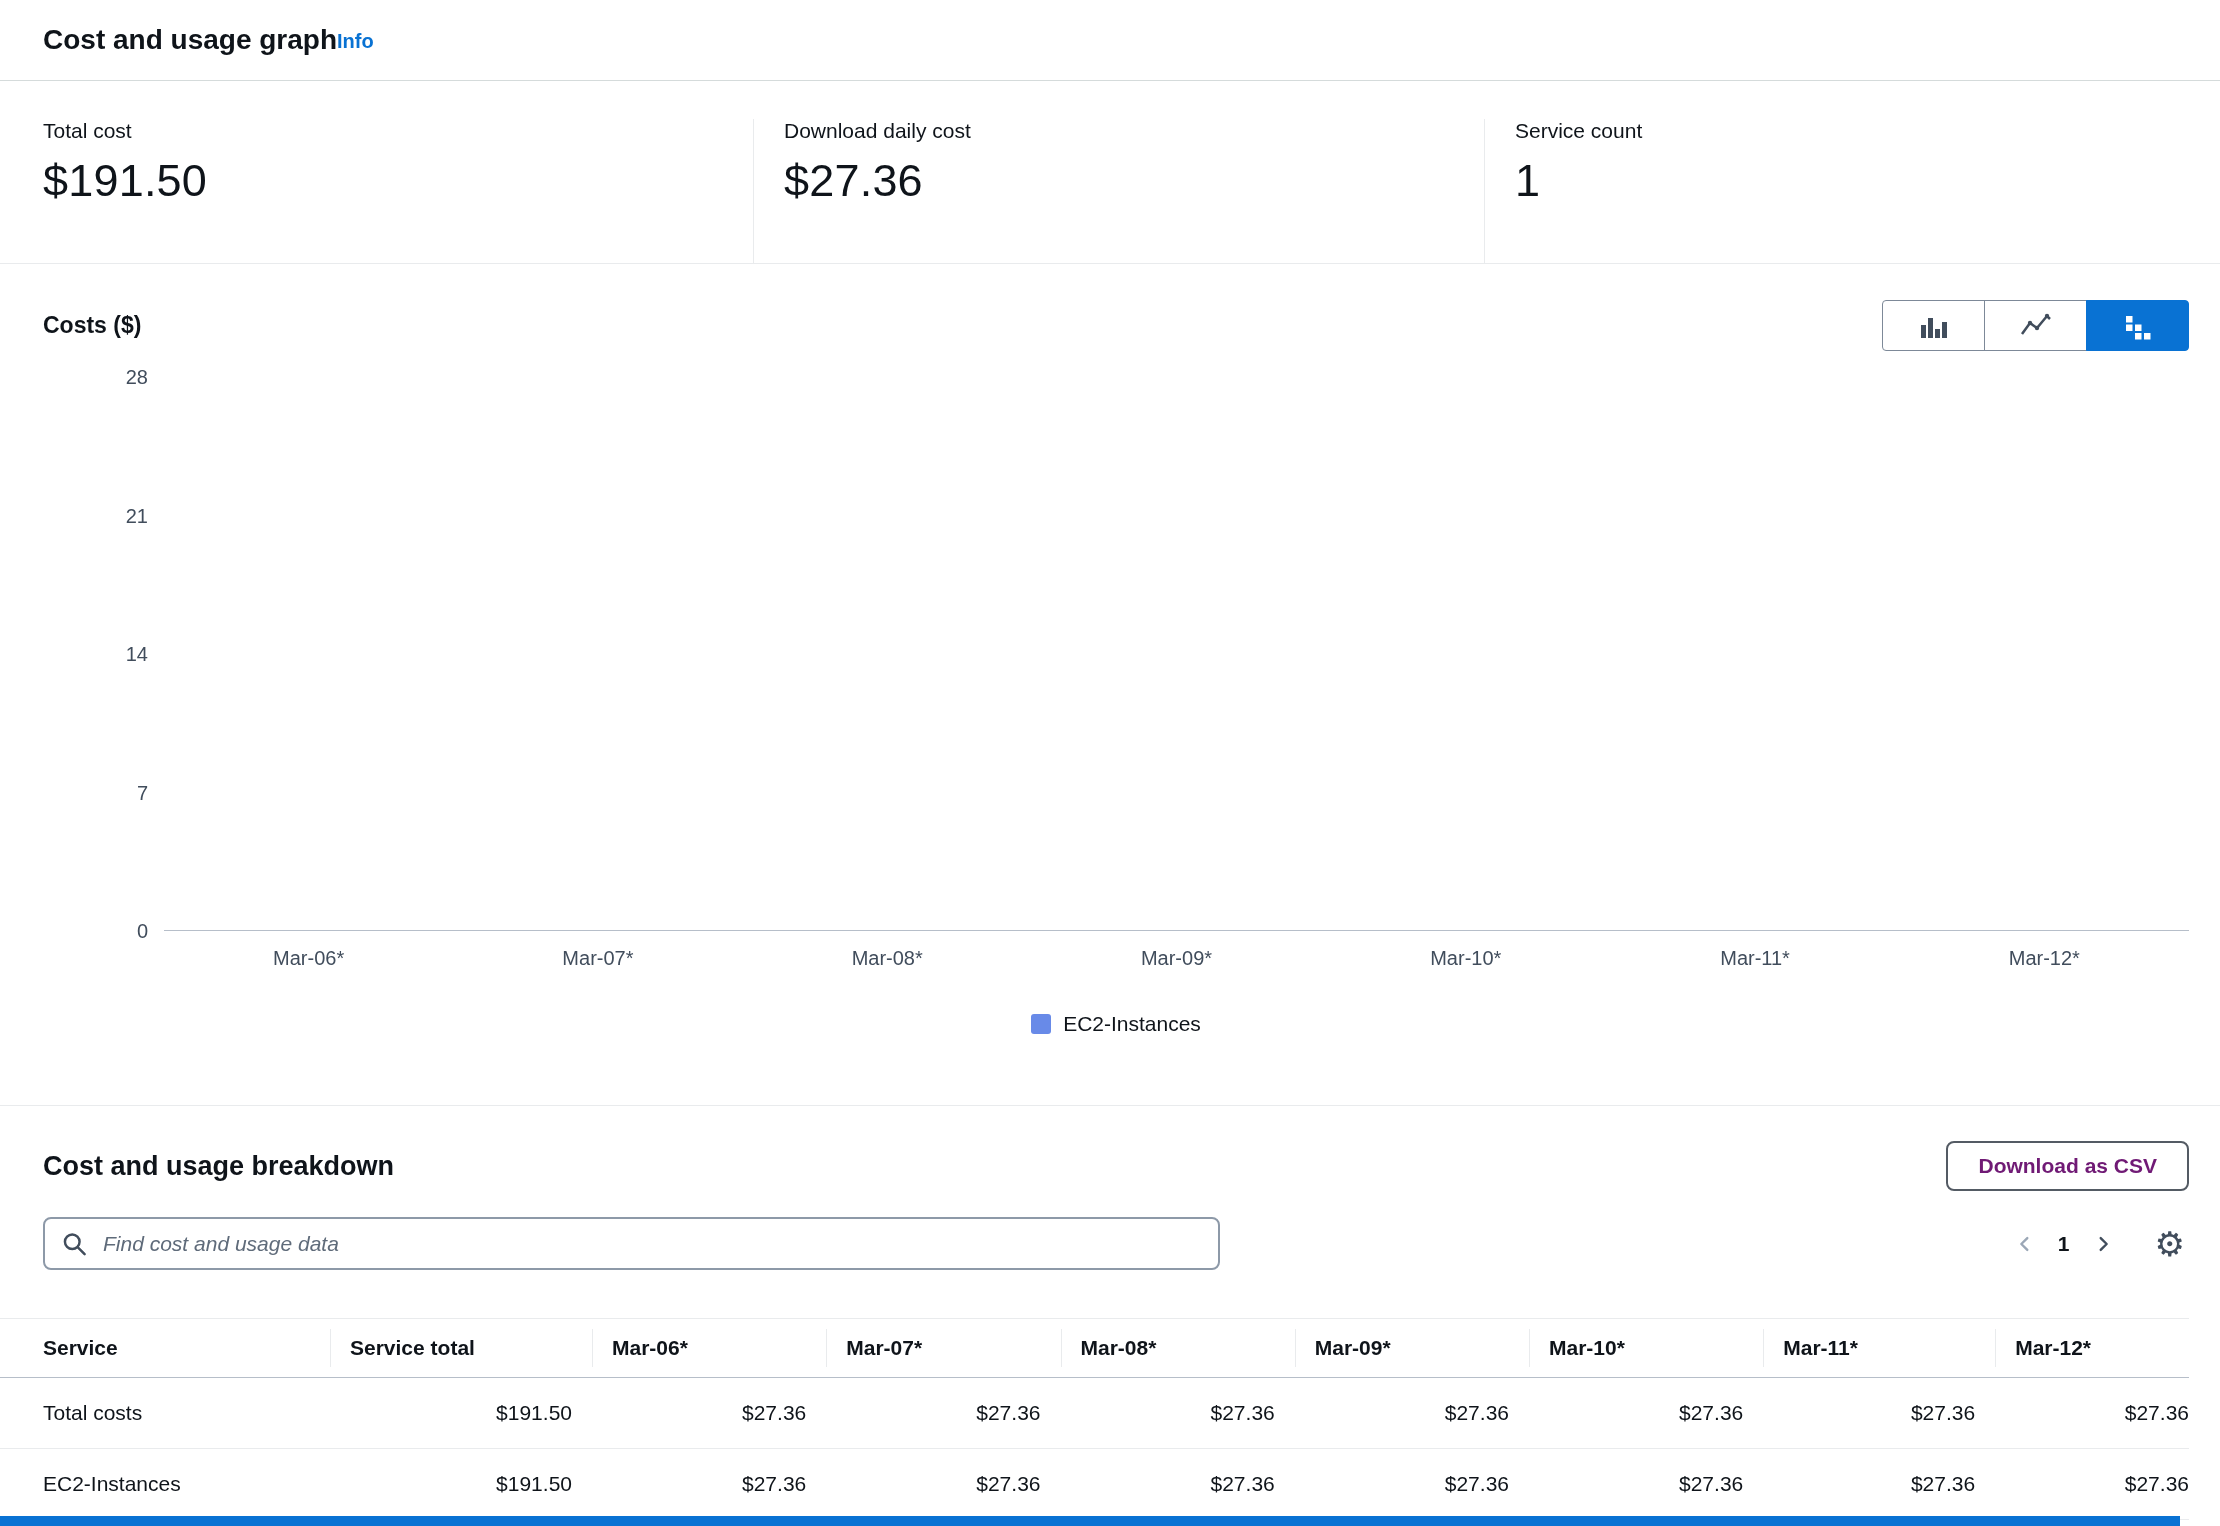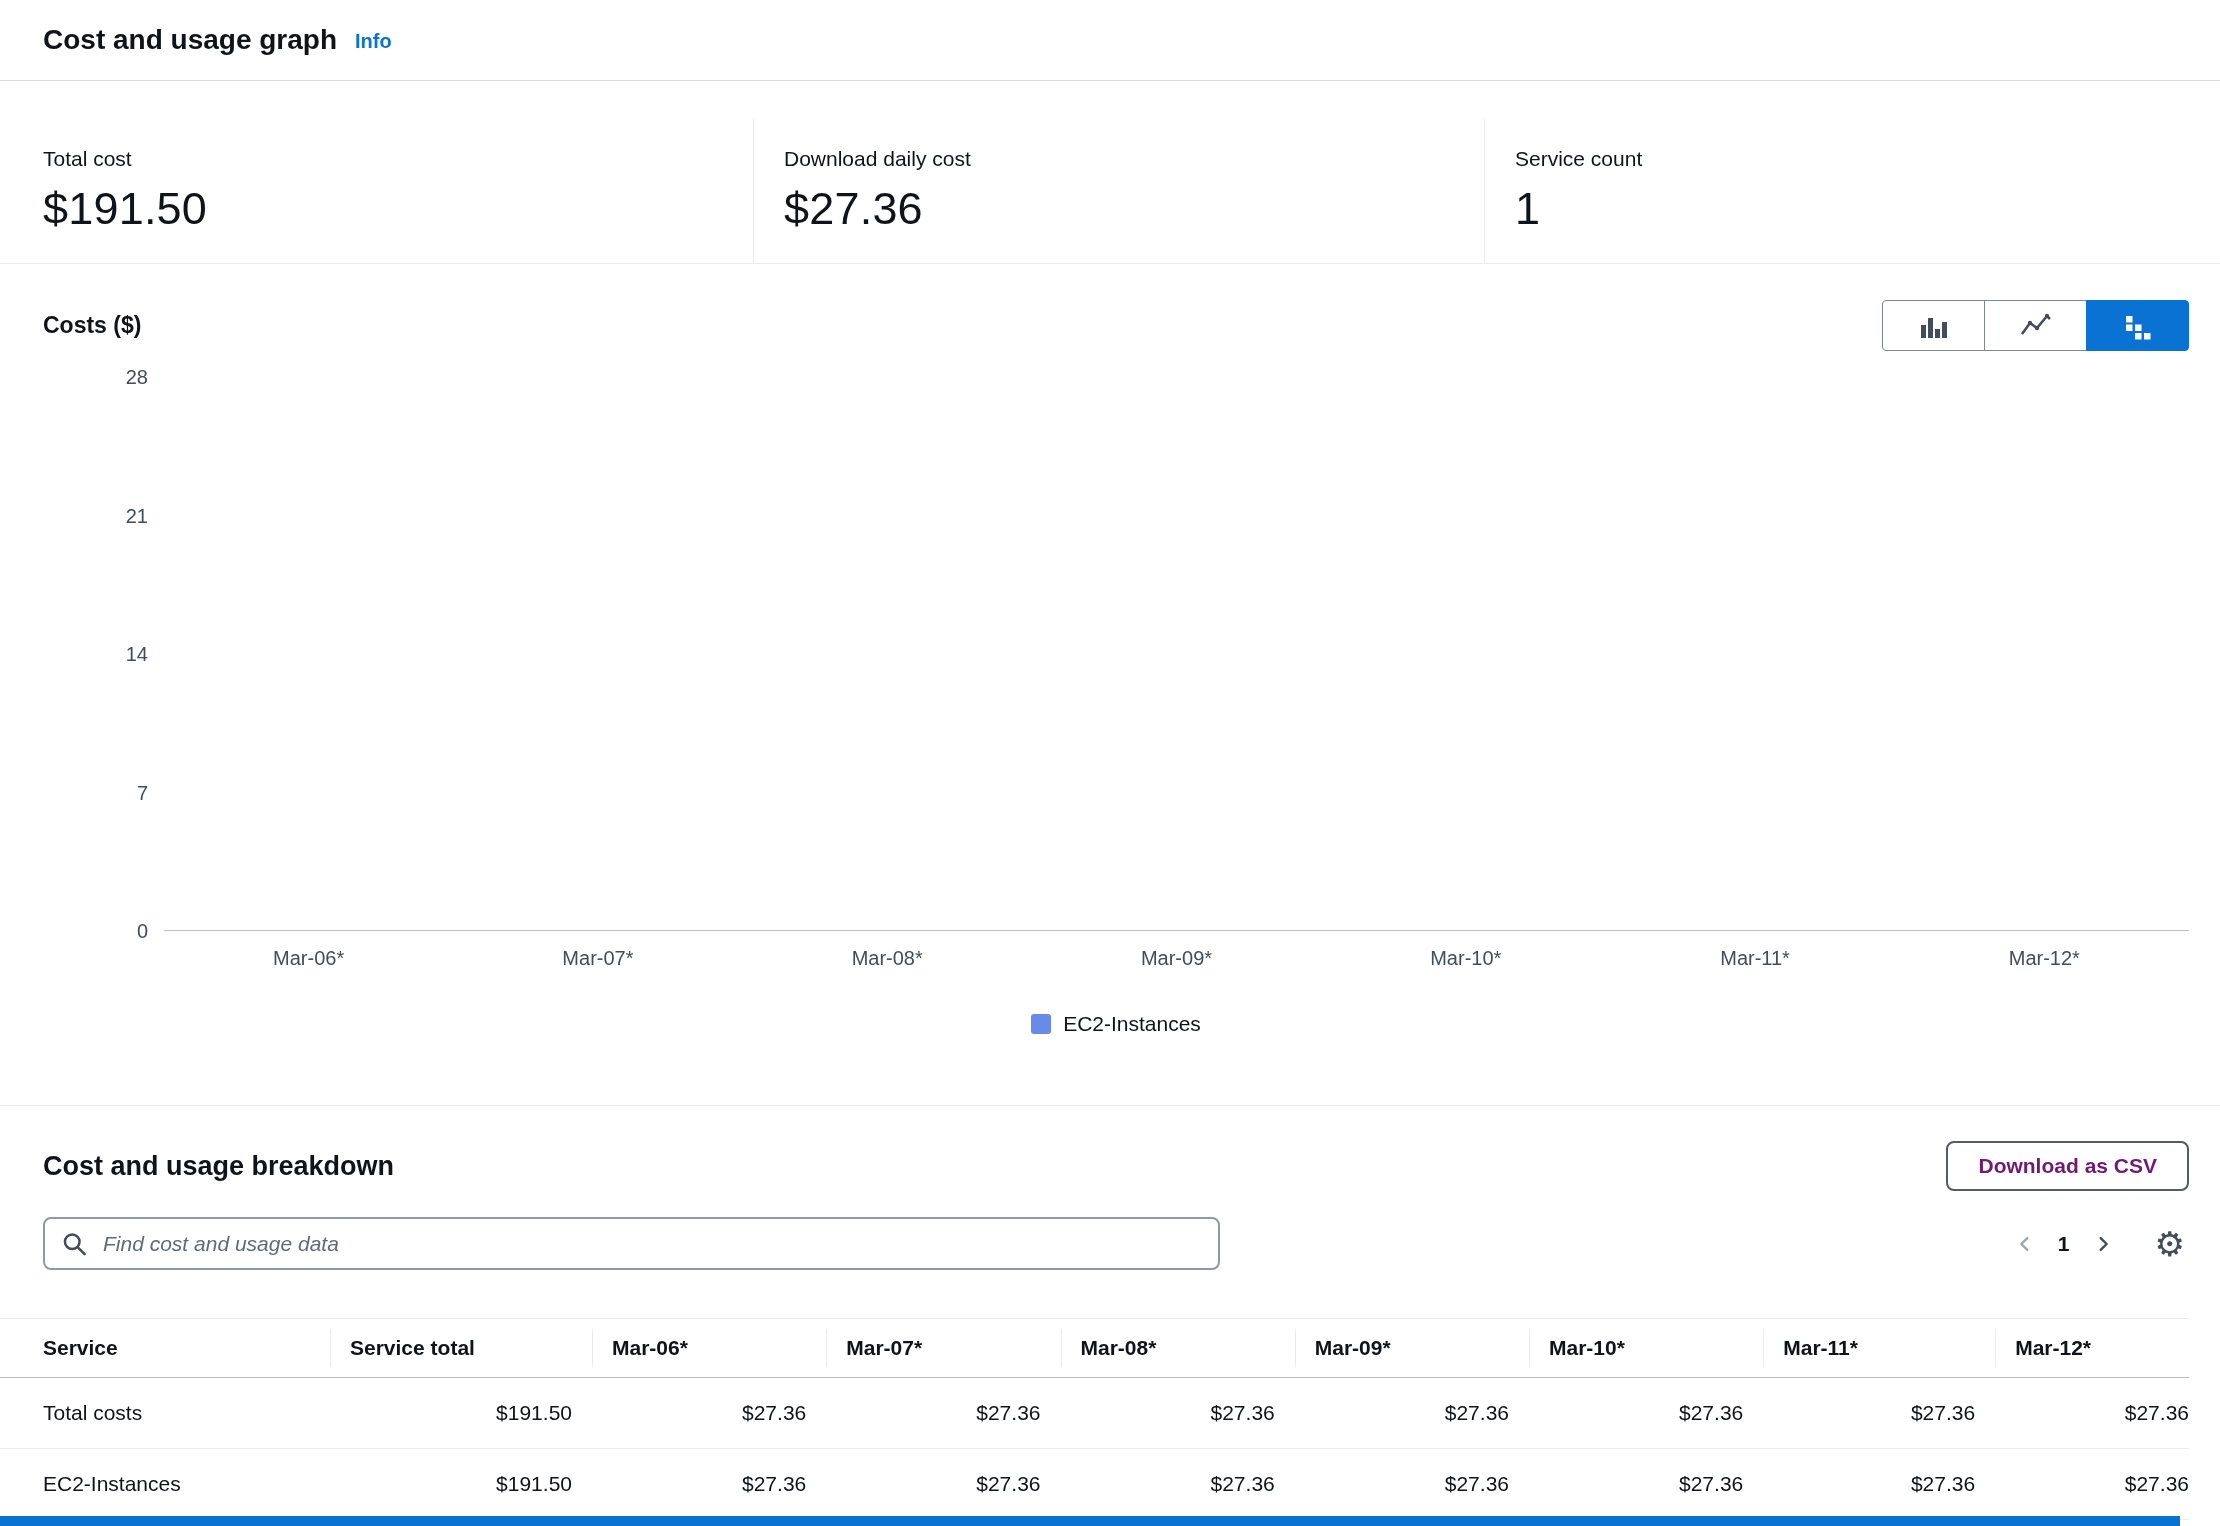--- a/index.html
+++ b/index.html
@@ -23,21 +23,20 @@
     display: flex;
     align-items: center;
     padding: 0 43px;
     border-bottom: 1px solid #d5dbdb;
   }
   .page-title {
     font-size: 28px;
     font-weight: 700;
   }
   .info-link {
-    margin-left: 18px;
     font-size: 20px;
     font-weight: 700;
     color: #0972d3;
     text-decoration: none;
     cursor: pointer;
     position: relative;
     top: 1px;
   }
 
   
@@ -47,21 +46,21 @@
     padding: 38px 43px 0 43px;
     border-bottom: 1px solid #e9ebed;
   }
   .stat { width: 710px; }
   .stat + .stat {
     border-left: 1px solid #e9ebed;
     padding-left: 30px;
     width: 731px;
   }
   .stat:last-child { flex: 1; }
-  .stat-label { font-size: 21px; color: #0f141a; margin-top: 28px; }
+  .stat-label { font-size: 21px; color: #0f141a; }
   .stat-value { font-size: 45px; margin-top: 12px; letter-spacing: 0.2px; }
 
   
   .chart-card {
     height: 842px;
     padding: 36px 31px 0 43px;
     border-bottom: 1px solid #e9ebed;
   }
   .chart-top {
     display: flex;

